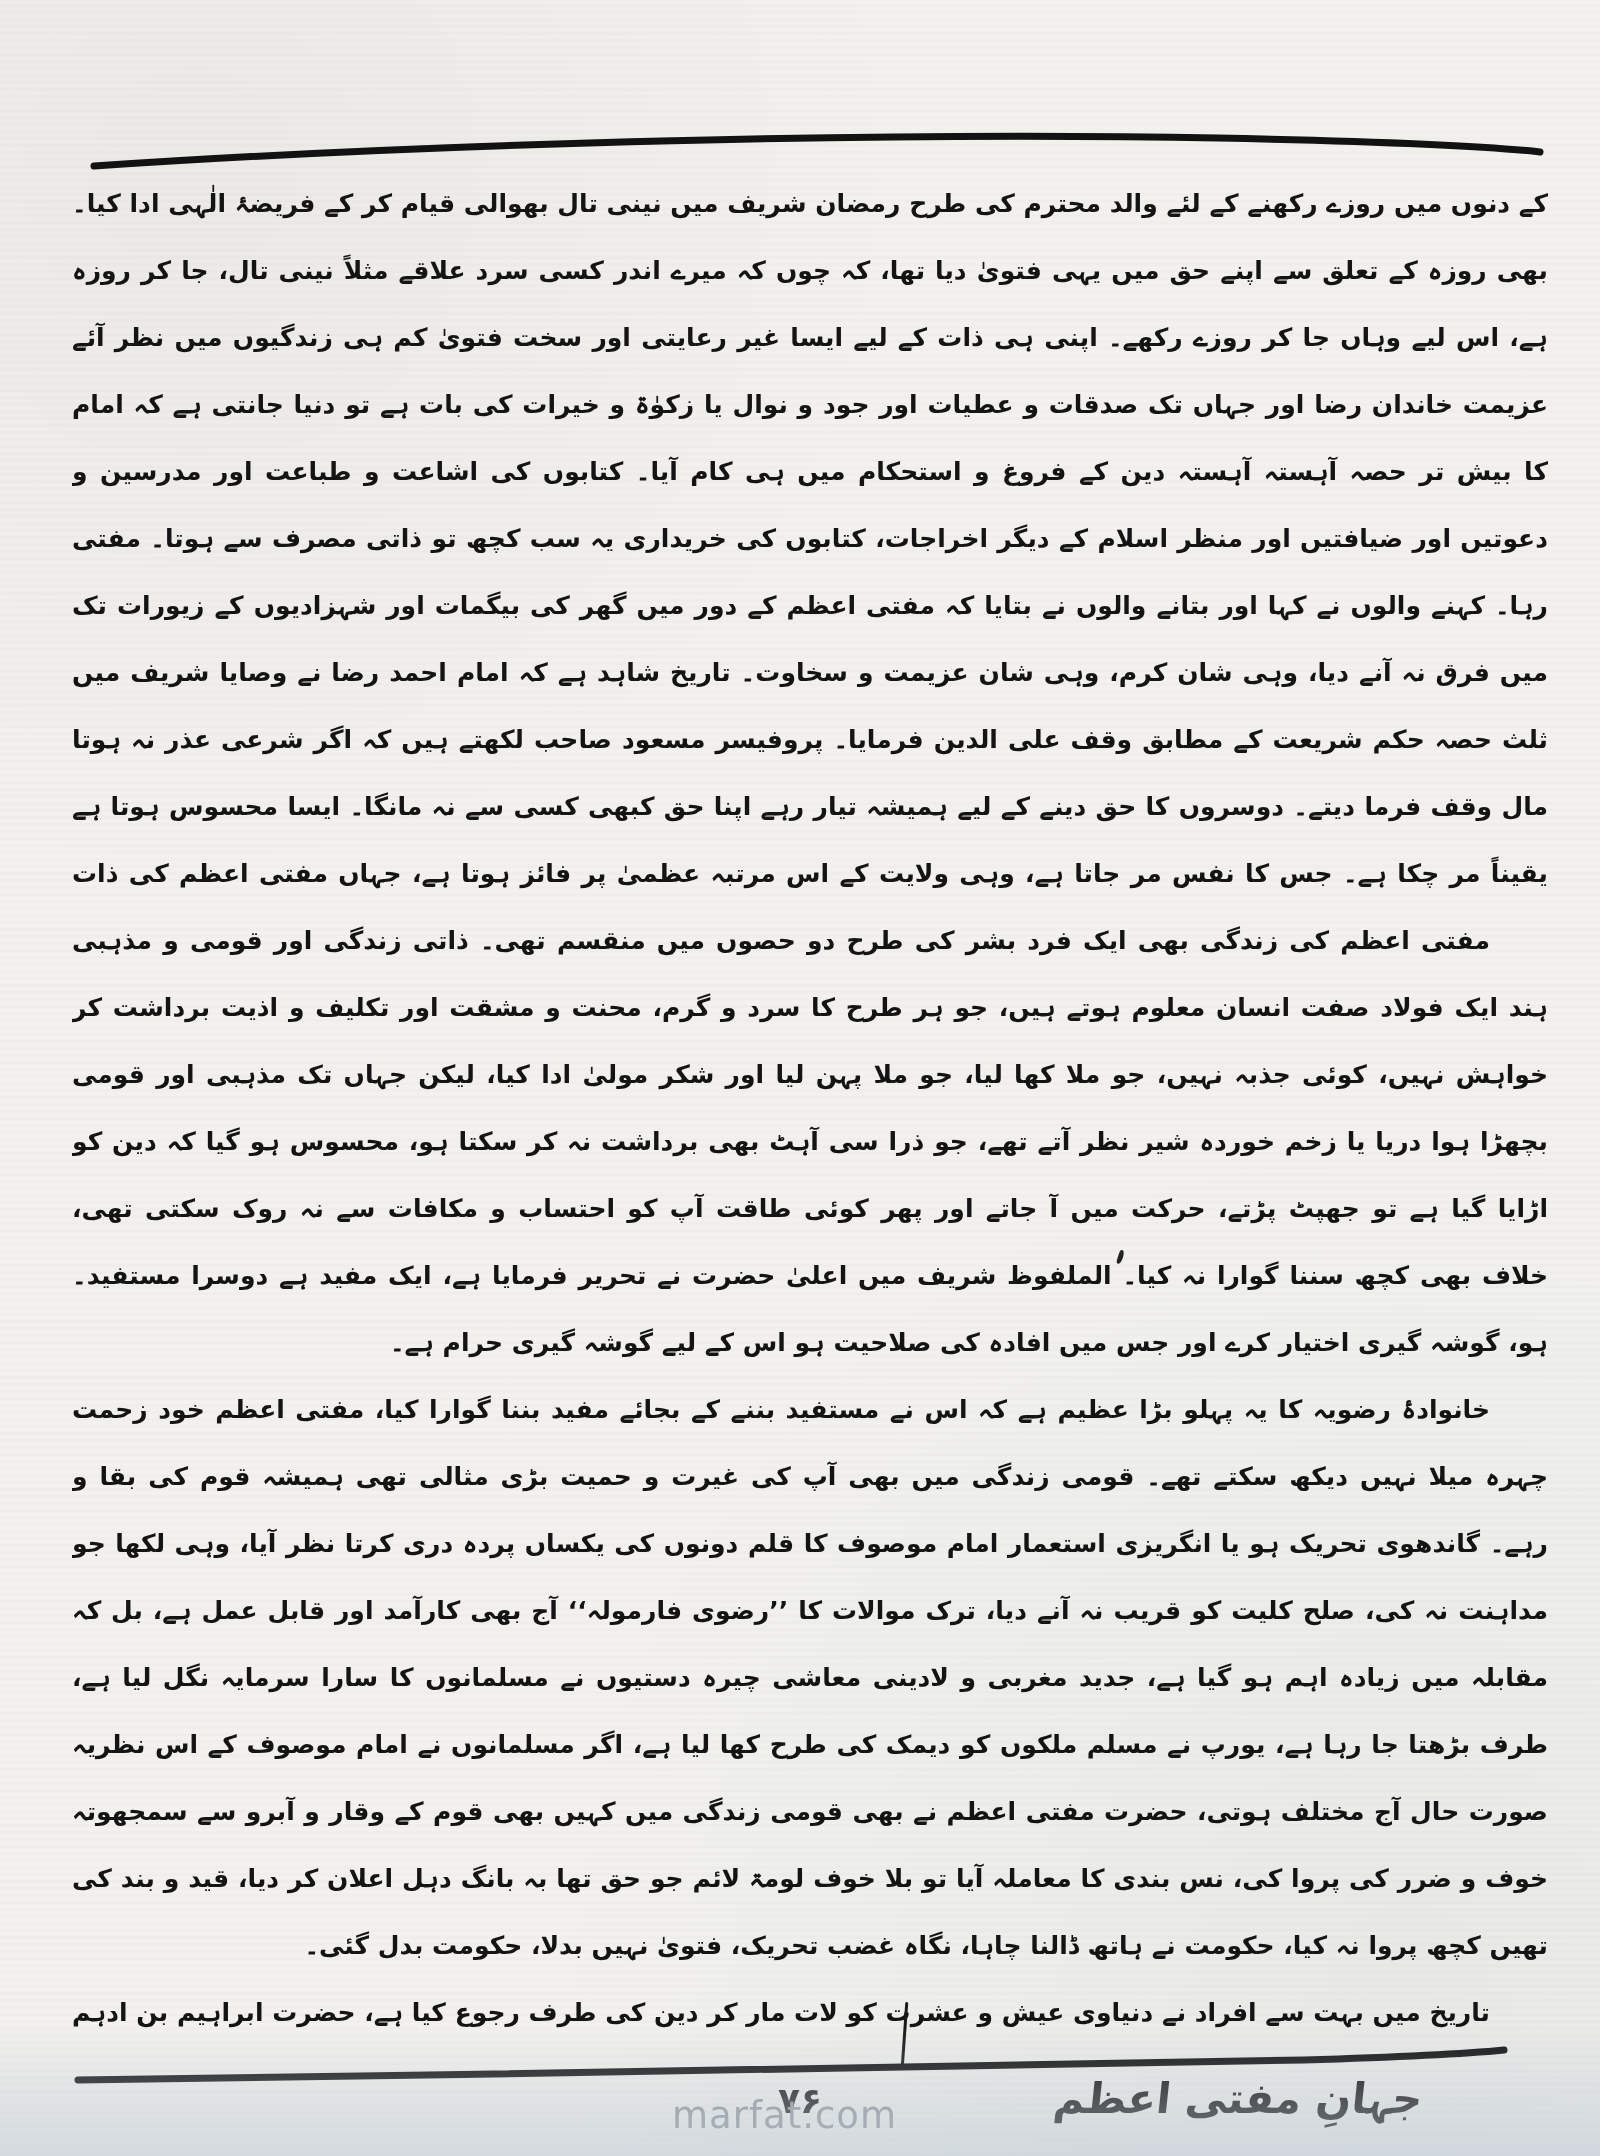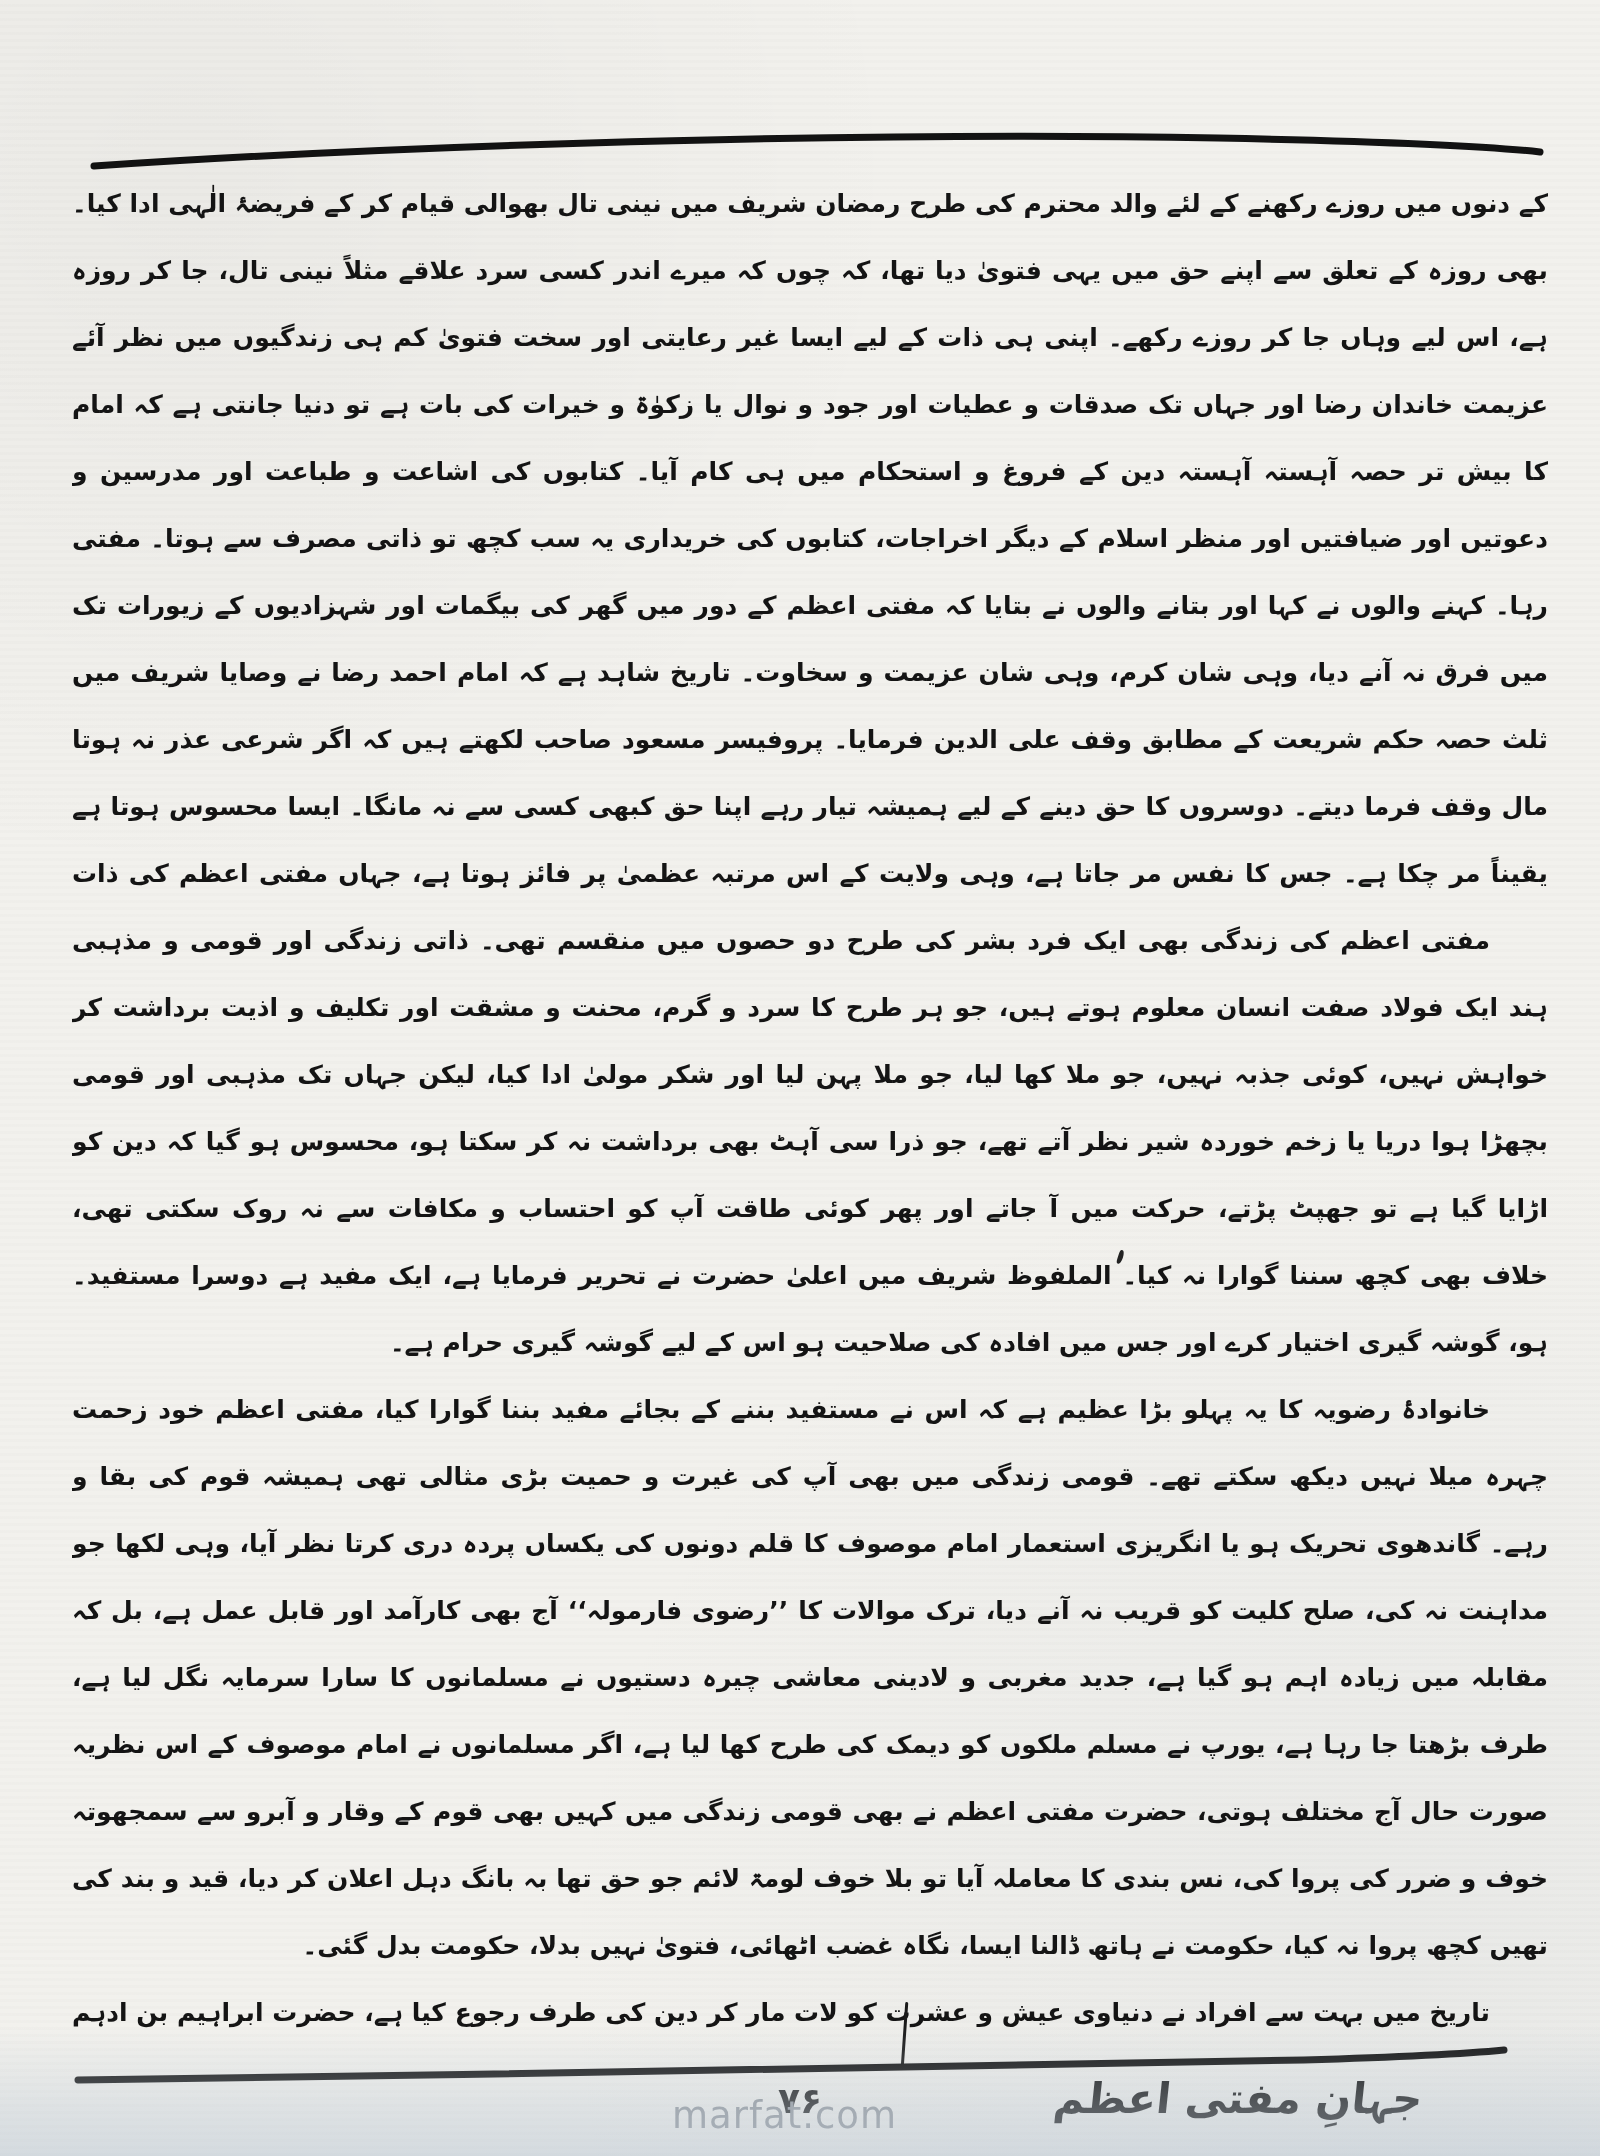--- a/index.html
+++ b/index.html
@@ -133,21 +133,21 @@
       <div class="line">خلاف بھی کچھ سننا گوارا نہ کیا۔ الملفوظ شریف میں اعلیٰ حضرت نے تحریر فرمایا ہے، ایک مفید ہے دوسرا مستفید۔ جس میں افادہ کی صلاحیت نہ</div>
       <div class="line partial">ہو، گوشہ گیری اختیار کرے اور جس میں افادہ کی صلاحیت ہو اس کے لیے گوشہ گیری حرام ہے۔</div>
       <div class="line indent">خانوادۂ رضویہ کا یہ پہلو بڑا عظیم ہے کہ اس نے مستفید بننے کے بجائے مفید بننا گوارا کیا، مفتی اعظم خود زحمت اٹھا سکتے تھے، مگر کسی کا</div>
       <div class="line">چہرہ میلا نہیں دیکھ سکتے تھے۔ قومی زندگی میں بھی آپ کی غیرت و حمیت بڑی مثالی تھی ہمیشہ قوم کی بقا و تحفظ اور شیرازہ بندی میں لگے</div>
       <div class="line">رہے۔ گاندھوی تحریک ہو یا انگریزی استعمار امام موصوف کا قلم دونوں کی یکساں پردہ دری کرتا نظر آیا، وہی لکھا جو صحیح تھا، وہی کہا جو حق تھا، کبھی</div>
       <div class="line">مداہنت نہ کی، صلح کلیت کو قریب نہ آنے دیا، ترک موالات کا ’’رضوی فارمولہ‘‘ آج بھی کارآمد اور قابل عمل ہے، بل کہ یہ فارمولہ پہلے کے</div>
       <div class="line">مقابلہ میں زیادہ اہم ہو گیا ہے، جدید مغربی و لادینی معاشی چیرہ دستیوں نے مسلمانوں کا سارا سرمایہ نگل لیا ہے، مسلمان دن بدن قلاشی کی</div>
       <div class="line">طرف بڑھتا جا رہا ہے، یورپ نے مسلم ملکوں کو دیمک کی طرح کھا لیا ہے، اگر مسلمانوں نے امام موصوف کے اس نظریہ پر عمل کیا ہوتا تو</div>
       <div class="line">صورت حال آج مختلف ہوتی، حضرت مفتی اعظم نے بھی قومی زندگی میں کہیں بھی قوم کے وقار و آبرو سے سمجھوتہ نہ کیا اور نہ اس بارے میں کسی</div>
       <div class="line">خوف و ضرر کی پروا کی، نس بندی کا معاملہ آیا تو بلا خوف لومۃ لائم جو حق تھا بہ بانگ دہل اعلان کر دیا، قید و بند کی صعوبتیں سامنے کھڑی</div>
-      <div class="line partial">تھیں کچھ پروا نہ کیا، حکومت نے ہاتھ ڈالنا ایسا، نگاہ غضب اٹھائی، فتویٰ نہیں بدلا، حکومت بدل گئی۔</div>
+      <div class="line partial">تھیں کچھ پروا نہ کیا، حکومت نے ہاتھ ڈالنا چاہا، نگاہ غضب تحریک، فتویٰ نہیں بدلا، حکومت بدل گئی۔</div>
       <div class="line indent">تاریخ میں بہت سے افراد نے دنیاوی عیش و عشرت کو لات مار کر دین کی طرف رجوع کیا ہے، حضرت ابراہیم بن ادہم کا واقعہ</div>
     </div>
 
   <div class="tiny-tick"></div>
   <div class="stray-mark"></div>
 
   <svg class="rule rule-bottom" width="1436" height="40" viewBox="0 0 1436 40">
     <path d="M4,34 C420,28 900,22 1230,14 C1330,11 1400,7 1430,4" stroke="#121212" stroke-width="7" fill="none" stroke-linecap="round"></path>
   </svg>
 

